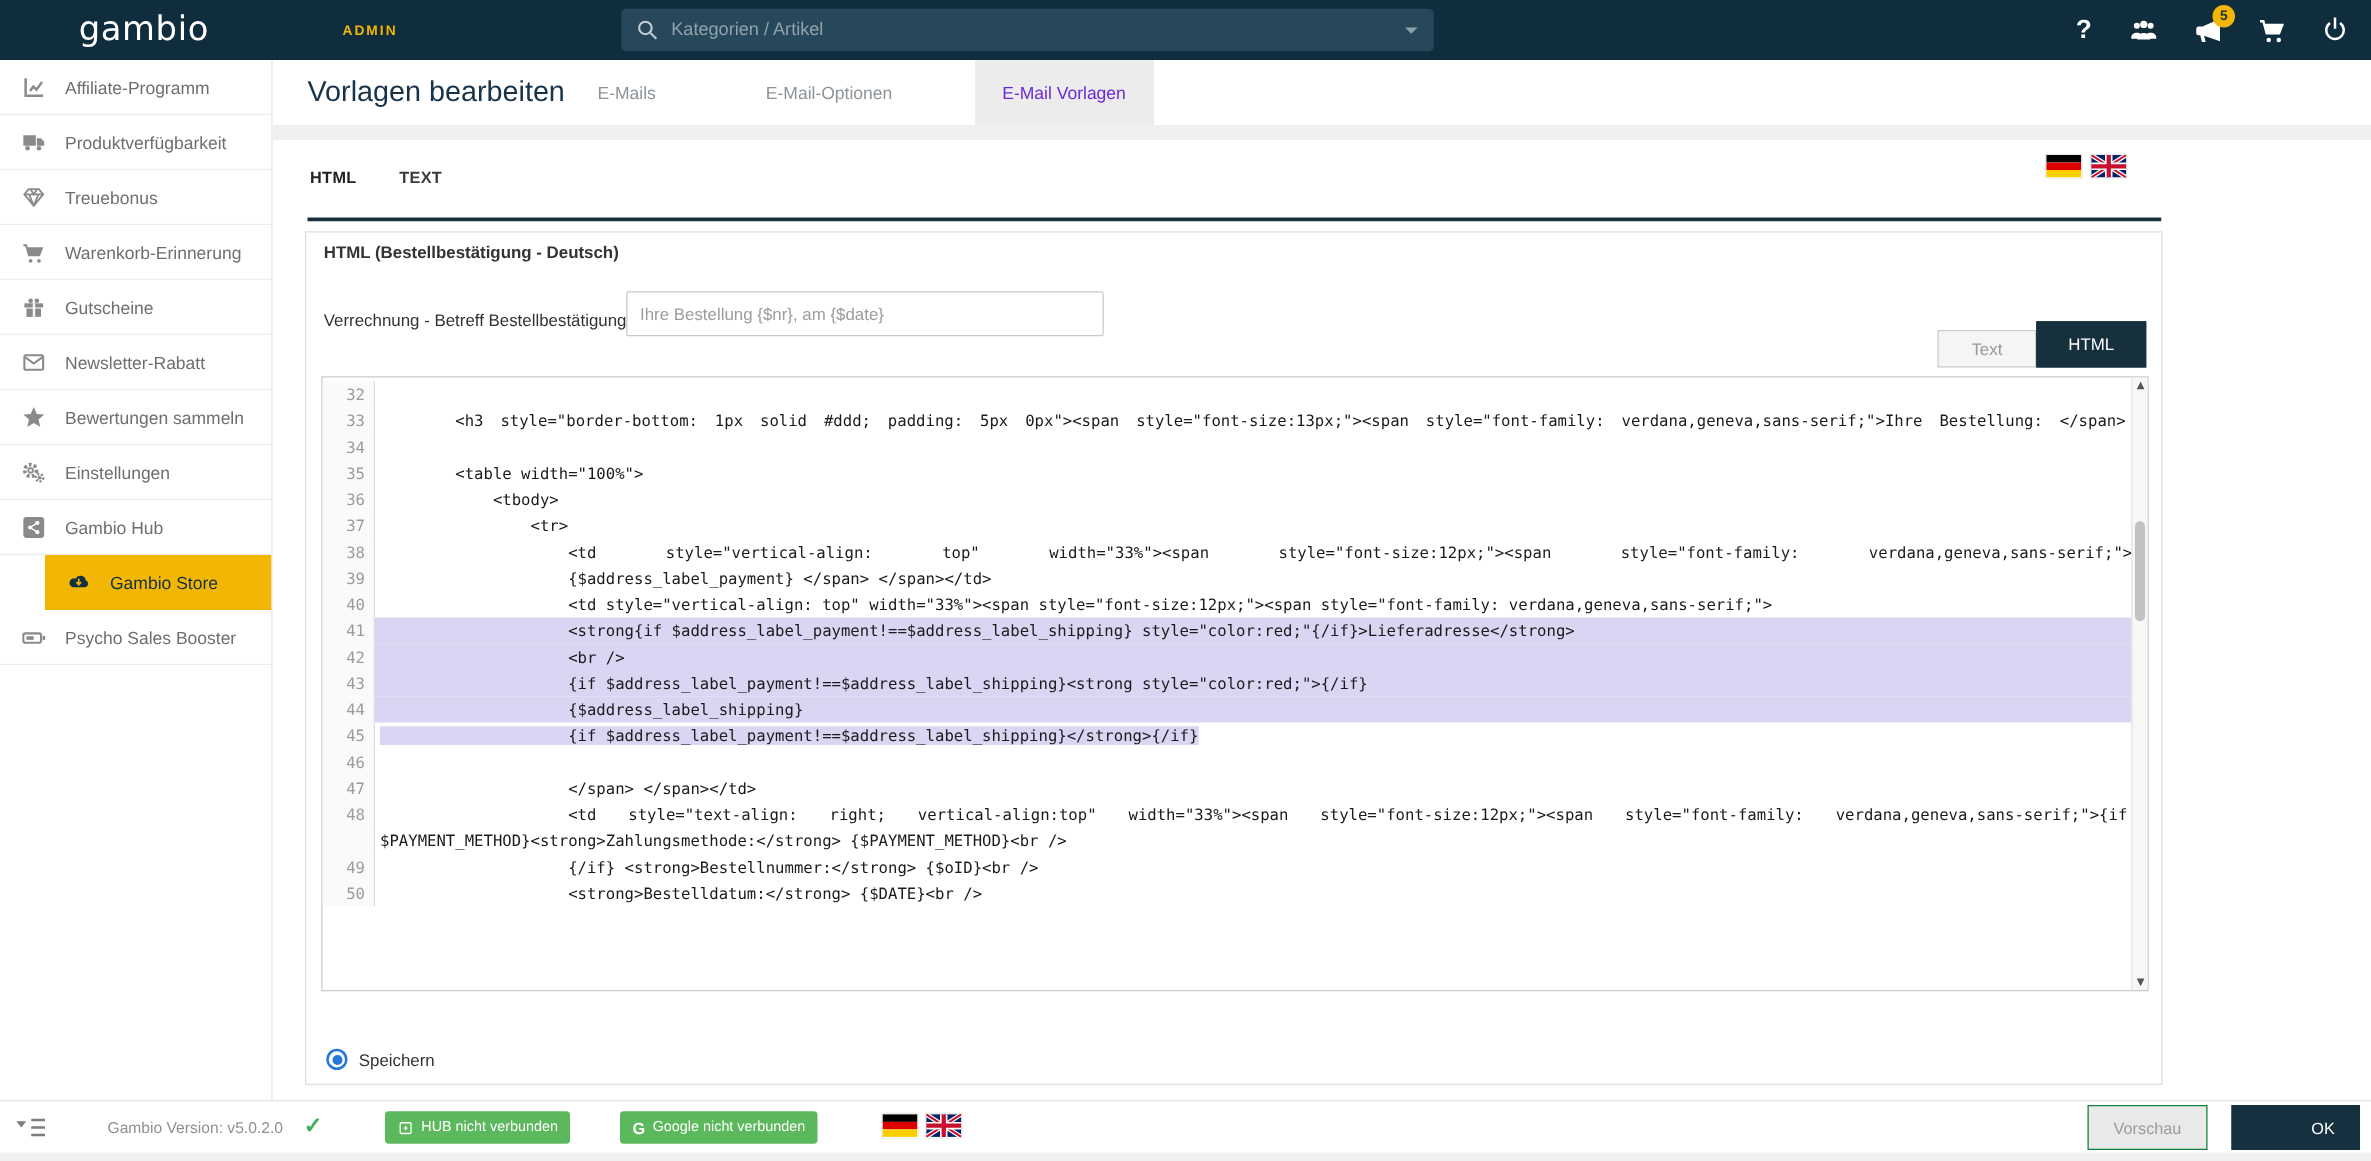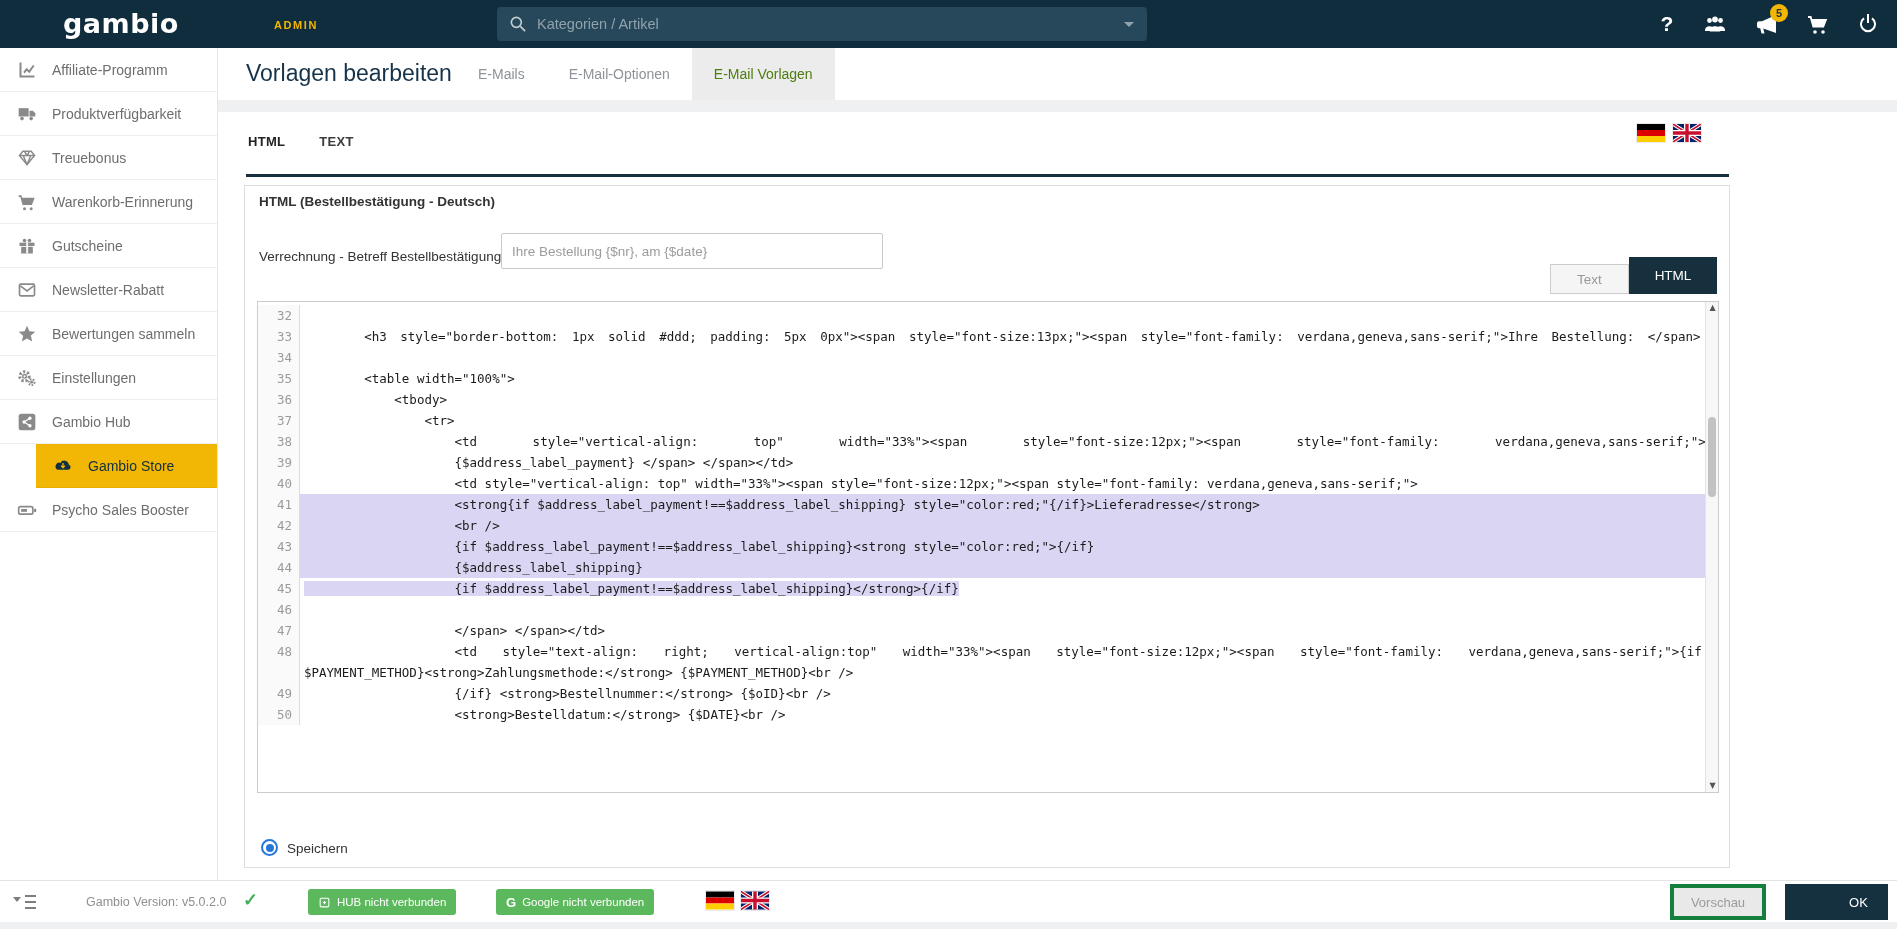--- a/index.html
+++ b/index.html
@@ -3,21 +3,21 @@
 <meta charset="utf-8">
 <style>
   * { margin:0; padding:0; box-sizing:border-box; }
   html,body { width:1897px; height:929px; }
   body {
     position:relative; background:#eef0f1; overflow:hidden;
     font-family:"Liberation Sans", sans-serif; color:#333;
   }
   
   .topbar { position:absolute; left:0; top:0; width:100%; height:48px; background:#102d3e; z-index:30; }
-  .logo { position:absolute; left:63px; top:8px; font-size:27px; font-weight:bold; color:#fff; letter-spacing:.5px; font-family:"DejaVu Sans", sans-serif; cursor:pointer; }
+  .logo { position:absolute; left:63px; top:8px; font-size:27px; font-weight:normal; color:#fff; letter-spacing:.5px; font-family:"DejaVu Sans", sans-serif; cursor:pointer; }
   .admin-badge { position:absolute; left:274px; top:19px; font-size:11px; font-weight:bold; letter-spacing:1.6px; color:#f2b705; }
   .search { position:absolute; left:497px; top:7px; width:650px; height:34px; background:#27475a; border-radius:4px; }
   .search .mag { position:absolute; left:11px; top:7px; width:20px; height:20px; color:#c2ced4; }
   .search input { position:absolute; left:40px; top:0; width:570px; height:34px; border:0; background:transparent; outline:none; color:#d6dee2; font-size:14.5px; font-family:"Liberation Sans", sans-serif; }
   .search input::placeholder { color:#8fa3ad; opacity:1; }
   .search .chev { position:absolute; right:13px; top:15px; width:0; height:0; border-left:5px solid transparent; border-right:5px solid transparent; border-top:5px solid #8fa3ad; }
   .tico { position:absolute; top:12px; width:24px; height:24px; color:#fff; cursor:pointer; }
   .tico svg { width:100%; height:100%; }
   .help-q { font-size:21px; font-weight:bold; color:#fff; line-height:24px; text-align:center; }
   .noti-badge { position:absolute; left:1770px; top:4px; width:18px; height:18px; border-radius:50%; background:#f2b705; color:#20323c; font-size:11px; font-weight:bold; text-align:center; line-height:18px; z-index:31; cursor:pointer; }
@@ -26,23 +26,23 @@
   .side-item { position:relative; height:44px; border-bottom:1px solid #ededed; cursor:pointer; }
   .side-item .ic { position:absolute; left:17px; top:12px; width:20px; height:20px; color:#8a8a8a; }
   .side-item .ic svg { width:100%; height:100%; }
   .side-item .lb { position:absolute; left:52px; top:14px; font-size:14px; color:#6e6e6e; white-space:nowrap; }
   .side-item.active { background:#f2b705; border-color:#e8af00;margin-left:36px; }
   .side-item.active .ic { color:#12303f; }
   .side-item.active .lb { color:#12303f; }
   
   .strip { position:absolute; left:218px; top:48px; right:0; height:52px; background:#fff; z-index:4; }
   .page-title { position:absolute; left:28px; top:12px; font-size:23px; font-weight:400; color:#17334a; }
-  .tabs { position:absolute; left:238px; top:0; height:52px; display:flex; }
+  .tabs { position:absolute; left:238px; top:0; height:52px; display:flex;gap:44px; }
   .tab { height:52px; line-height:52px; padding:0 22px; font-size:14px; color:#8d9398; cursor:pointer; white-space:nowrap; }
-  .tab.active { background:#ececec; color:#4d7c0f; }
+  .tab.active { background:#ececec; color:#6d28d9; }
   
   .panel { position:absolute; left:218px; top:112px; right:0; height:770px; background:#fff; }
   .flagbar { position:absolute; right:196px; top:12px; display:flex; gap:8px; }
   .flag { width:28px; height:18px; display:block; cursor:pointer; box-shadow:0 0 0 1px rgba(0,0,0,.08); }
   .subtabs { position:absolute; left:30px; top:22px; display:flex; gap:34px; }
   .subtab { font-size:13px; font-weight:bold; color:#3c3c3c; cursor:pointer; letter-spacing:.3px; }
   .subtab.active { color:#222; }
   .navy-rule { position:absolute; left:28px; right:168px; top:62px; height:3px; background:#16303e; }
   .card { position:absolute; left:26px; top:73px; width:1486px; height:683px; border:1px solid #ddd; background:#fff; }
   .card-heading { position:absolute; left:14px; top:8px; font-size:13.5px; font-weight:bold; color:#333; }
@@ -75,21 +75,21 @@
   .footer { position:absolute; left:0; top:880px; width:100%; height:42px; background:#fff; border-top:1px solid #e4e4e4; z-index:20; }
   .f-menu { position:absolute; left:12px; top:12px; width:26px; height:18px; color:#7d7d7d; cursor:pointer; }
   .f-version { position:absolute; left:86px; top:14px; font-size:12.5px; color:#909090; }
   .f-check { position:absolute; left:243px; top:8px; font-size:18px; font-weight:bold; color:#43b05c; }
   .f-btn { position:absolute; top:8px; height:26px; background:#5cb85c; border:0; border-radius:3px; color:#fff; font-size:11.5px; padding:0 10px; display:flex; align-items:center; gap:6px; cursor:pointer; font-family:"Liberation Sans", sans-serif; }
   .f-btn svg { width:13px; height:13px; }
   .f-hub { left:308px; } .f-google { left:496px; }
   .gmark { font-weight:bold; font-size:13px; line-height:13px; }
   .f-flags { position:absolute; left:706px; top:10px; display:flex; gap:7px; }
   .f-flag { width:28px; height:19px; cursor:pointer; box-shadow:0 0 0 1px rgba(0,0,0,.08); }
-  .btn-preview { position:absolute; right:131px; top:3px; width:96px; height:36px; background:#e9e9e9; border:4px solid #15803d; color:#9b9b9b; font-size:13px; cursor:pointer; font-family:"Liberation Sans", sans-serif; }
+  .btn-preview { position:absolute; right:131px; top:3px; width:96px; height:36px; background:#e9e9e9; border:1px solid #15803d; color:#9b9b9b; font-size:13px; cursor:pointer; font-family:"Liberation Sans", sans-serif; }
   .btn-ok { position:absolute; right:9px; top:3px; width:103px; height:36px; background:#15303e; border:0; color:#fff; font-size:13px; cursor:pointer; font-family:"Liberation Sans", sans-serif;padding-left:44px; }
 </style>
 </head>
 <body>
 
 <div class="topbar">
   <div class="logo">gambio</div>
   <div class="admin-badge">ADMIN</div>
   <div class="search">
     <span class="mag">

